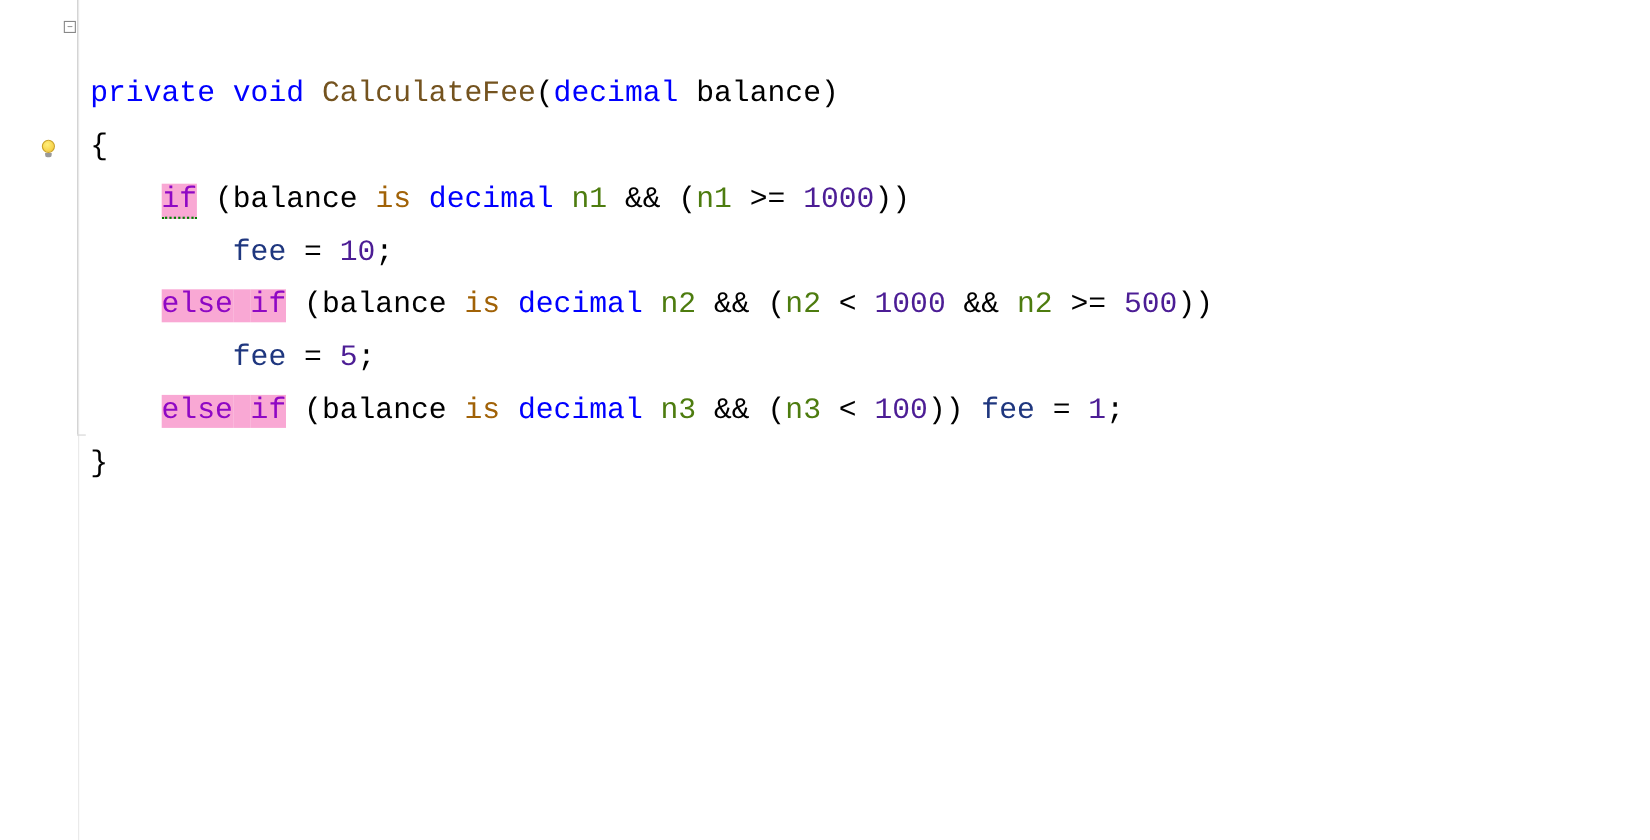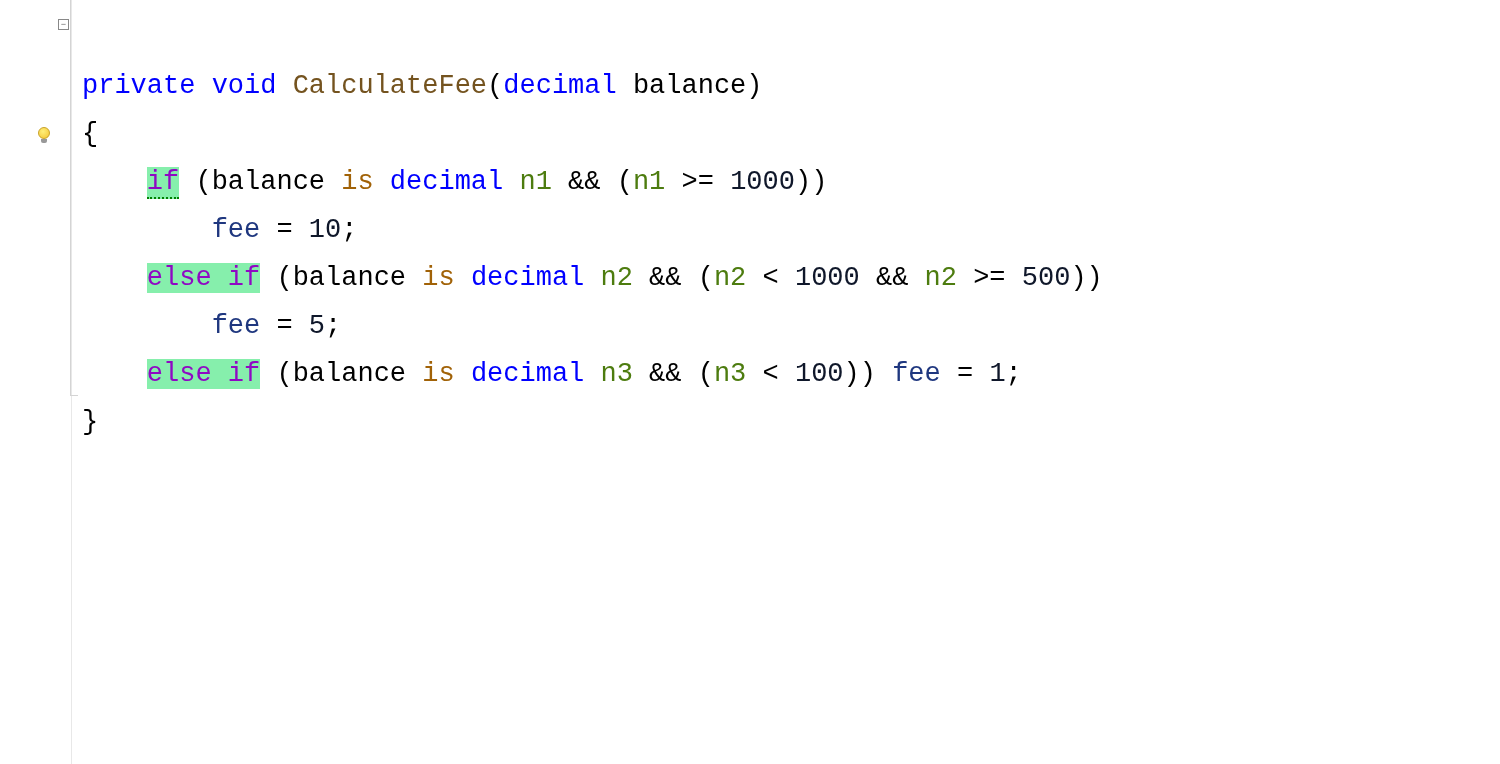--- a/index.html
+++ b/index.html
@@ -44,22 +44,22 @@
     }
     .kw-modifier { color: #0000ff; }
     .kw-type { color: #0000ff; }
     .kw-control { color: #8f08c4; }
     .kw-is { color: #a16207; }
     .identifier-method { color: #74531f; }
     .identifier-param { color: #000000; }
     .identifier-var { color: #4d7c0f; }
     .identifier-field { color: #1f377f; }
     .punct { color: #000000; }
-    .number { color: #0f172a; }
-    .highlight { background: #86efac; }
+    .number { color: #4c1d95; }
+    .highlight { background: #f9a8d4; }
     .green-underline {
       border-bottom: 2px dotted #008000;
     }
     .fold-toggle {
       position: absolute;
       left: 58px;
       top: 19px;
       width: 11px;
       height: 11px;
       border: 1px solid #888;

